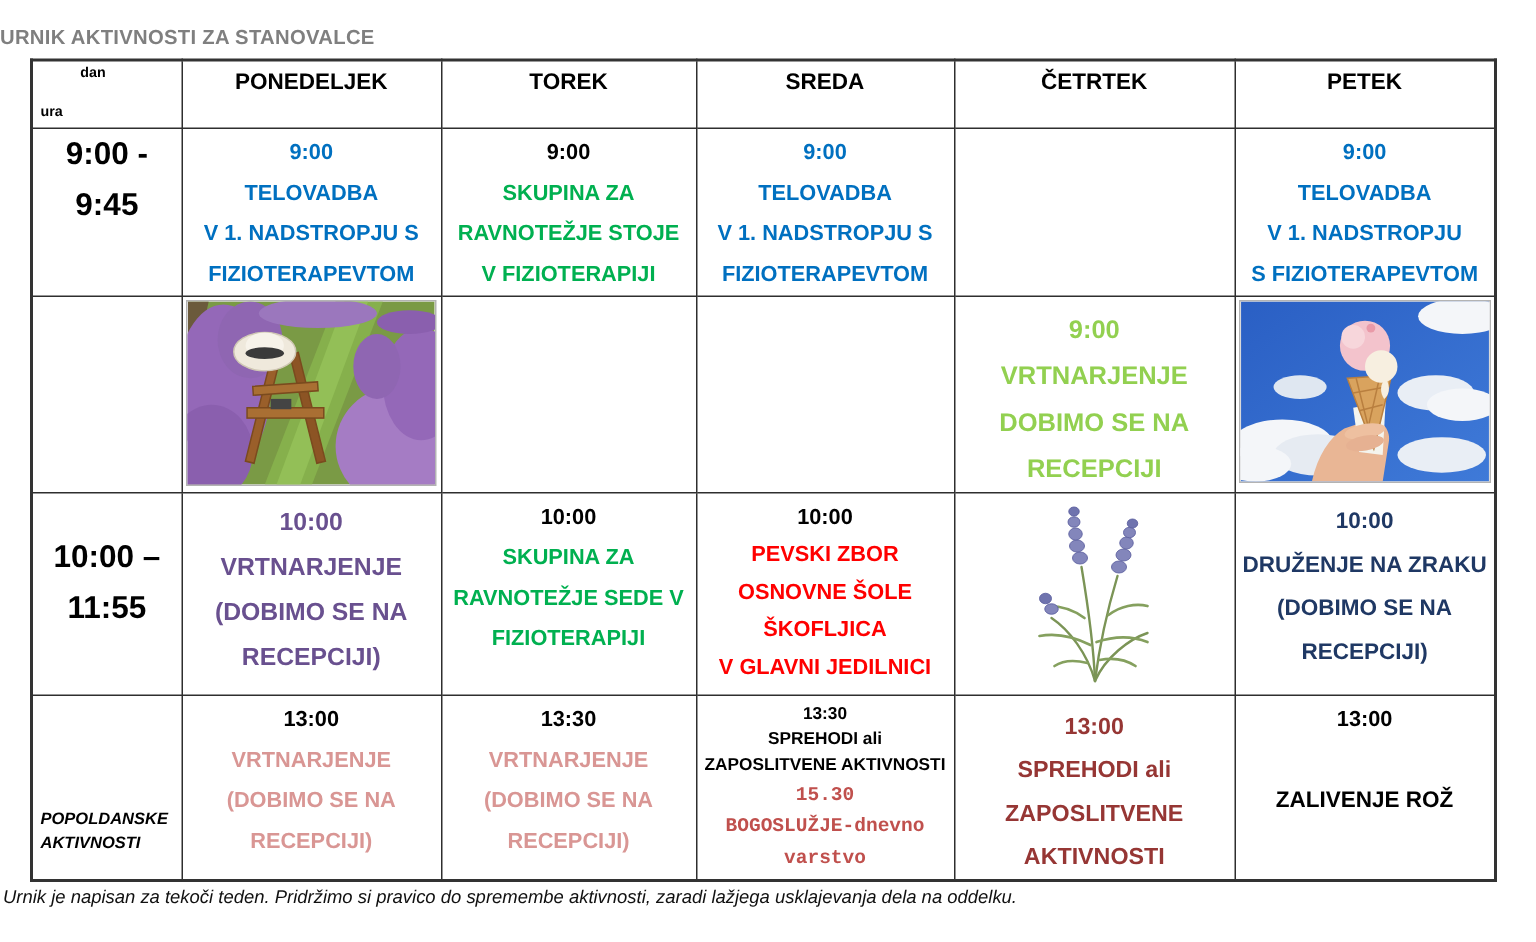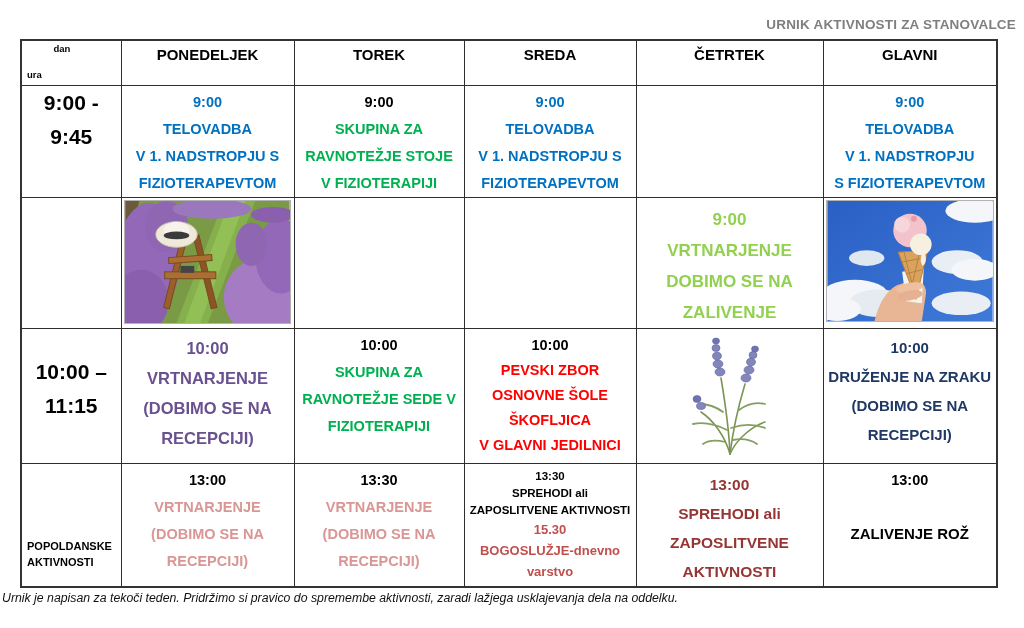--- a/index.html
+++ b/index.html
@@ -2,21 +2,21 @@
 <html style="--blue: #0070C0; --green: #00B050; --light_green: #92D050; --purple: #69508F; --red: #FF0000; --navy: #1F3864; --pink: #D99694; --maroon: #963634; --brick: #C0504D; --title_gray: #7F7F7F;"><head>
 <meta charset="utf-8">
 <style>
   * { box-sizing: border-box; }
   html, body { margin: 0; padding: 0; }
   body {
     width: 1024px; height: 628px; background: #ffffff;
     font-family: "Liberation Sans", sans-serif;
     overflow: hidden; position: relative;
   }
-  .title-block { margin-top: 15px; width: 1016px; text-align: right; }
+  .title-block { margin-top: 15px; width: 1016px; text-align: left; }
   .title-line {
     font-size: 13.5px; font-weight: 700; color: var(--title_gray, #7F7F7F);
     line-height: 20px; letter-spacing: .2px;
   }
   table.sched {
     border-collapse: collapse; table-layout: fixed;
     margin: 4px 0 0 20px; width: 976px;
     border: 2px solid #333;
   }
   td {
@@ -45,32 +45,32 @@
   .act-mar { font-size: 15.5px; line-height: 29px; padding-top: 6px; }
 
   .blue  { color: var(--blue, #0070C0); }
   .green { color: var(--green, #00B050); }
   .lgreen{ color: var(--light_green, #92D050); }
   .purple{ color: var(--purple, #69508F); }
   .red   { color: var(--red, #FF0000); }
   .navy  { color: var(--navy, #1F3864); }
   .pink  { color: var(--pink, #D99694); }
   .maroon{ color: var(--maroon, #963634); }
-  .brick { color: var(--brick, #C0504D); }
+  .brick { color: var(--brick, #C0504D); font-family: Liberation Mono, monospace; }
   .black { color: #000; }
 
   .wed-black { font-size: 11.5px; line-height: 17px; }
   .wed-red   { font-size: 13px;  line-height: 21px; }
   .pad-top2 { padding-top: 4px; }
   .gap-top { margin-top: 26px; }
 
   .rowlabel-cell { position: relative; }
   .rowlabel {
     position: absolute; left: 5px; bottom: 16px; text-align: left;
-    font-size: 11px; line-height: 16px;
+    font-size: 11px; line-height: 16px; font-style: italic;
   }
 
   .photo-frame {
     margin: 2px auto 0 auto; border: 1px solid #b3b3b3; display: block;
     background: #fff;
   }
   .sprig-wrap { padding-top: 3px; }
 
   .footnote {
     margin: 3px 0 0 2px; font-size: 12.3px; font-weight: 400; color: #111;
@@ -98,21 +98,21 @@
   <tbody>
       <tr class="hdr">
     <td class="corner">
       <span class="dan">dan</span>
       <span class="ura">ura</span>
     </td>
     <td>PONEDELJEK</td>
     <td>TOREK</td>
     <td>SREDA</td>
     <td>ČETRTEK</td>
-    <td>GLAVNI</td>
+    <td>PETEK</td>
   </tr>
 
   <tr class="r1">
     <td class="timecol">
       <div>9:00 -</div>
       <div>9:45</div>
     </td>
     <td class="act blue">
       <div>9:00</div>
       <div>TELOVADBA</div>
@@ -172,21 +172,21 @@
           <ellipse cx="52" cy="35" rx="13" ry="4" fill="#3a3a3a"></ellipse>
         </g>
       </svg>
     </td>
     <td></td>
     <td></td>
     <td class="act-lg lgreen">
       <div>9:00</div>
       <div>VRTNARJENJE</div>
       <div>DOBIMO SE NA</div>
-      <div>ZALIVENJE</div>
+      <div>RECEPCIJI</div>
     </td>
     <td>
 
       <svg class="photo-frame" width="168" height="122" viewBox="0 0 168 122" aria-hidden="true">
         <defs>
           <linearGradient id="sky" x1="0" y1="0" x2="1" y2="1">
             <stop offset="0" stop-color="#2a5fc4"></stop>
             <stop offset="1" stop-color="#3f7ad8"></stop>
           </linearGradient>
         </defs>
@@ -220,21 +220,21 @@
         <circle cx="95" cy="44" r="11" fill="#f7efe0"></circle>
         <path d="M98,52 C102,58 100,64 97,66 C94,62 94,56 98,52 Z" fill="#f7efe0"></path>
         <circle cx="88" cy="18" r="3" fill="#e99aa8"></circle>
       </svg>
     </td>
   </tr>
 
   <tr class="r3">
     <td class="timecol">
       <div>10:00 –</div>
-      <div>11:15</div>
+      <div>11:55</div>
     </td>
     <td class="act-pur purple">
       <div>10:00</div>
       <div>VRTNARJENJE</div>
       <div>(DOBIMO SE NA</div>
       <div>RECEPCIJI)</div>
     </td>
     <td class="act">
       <div class="black">10:00</div>
       <div class="green">SKUPINA ZA</div>

